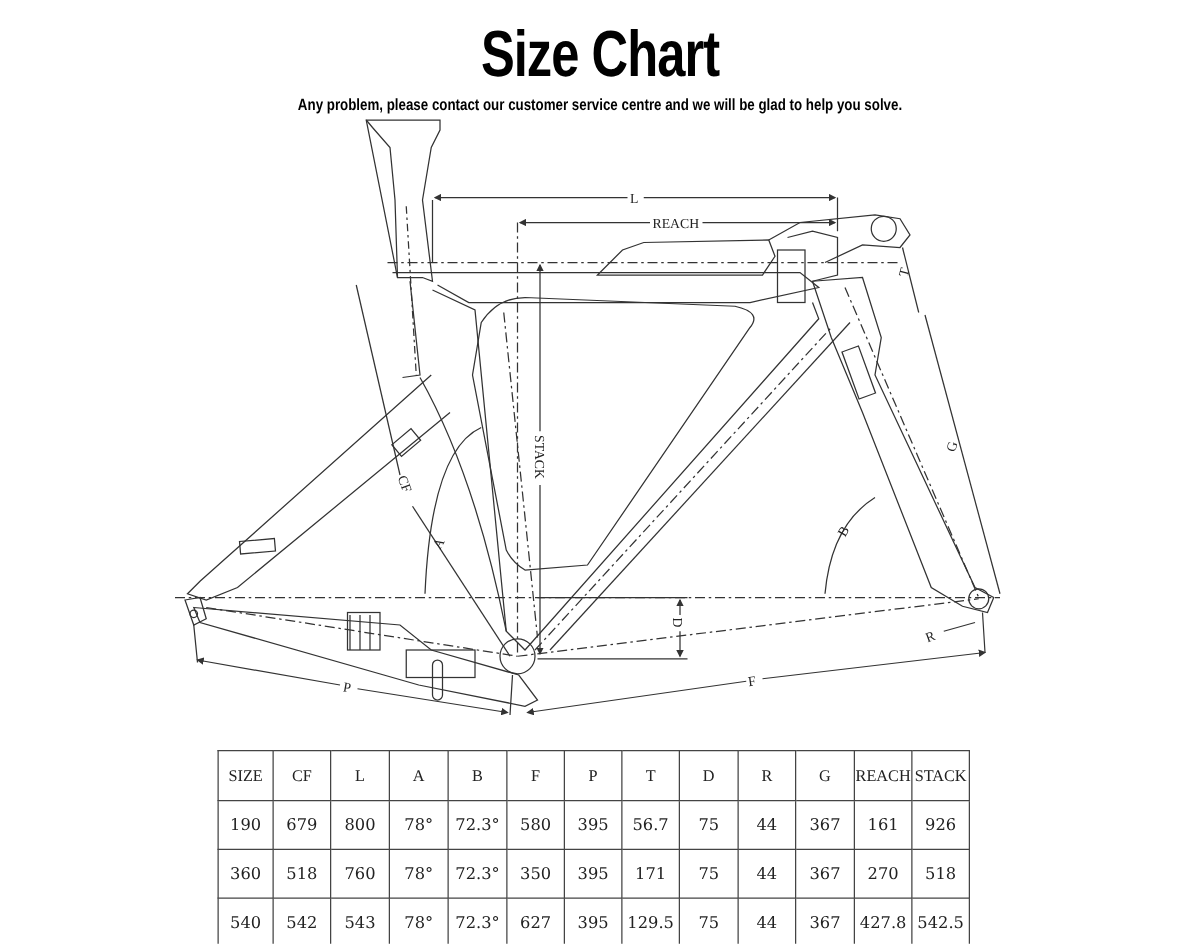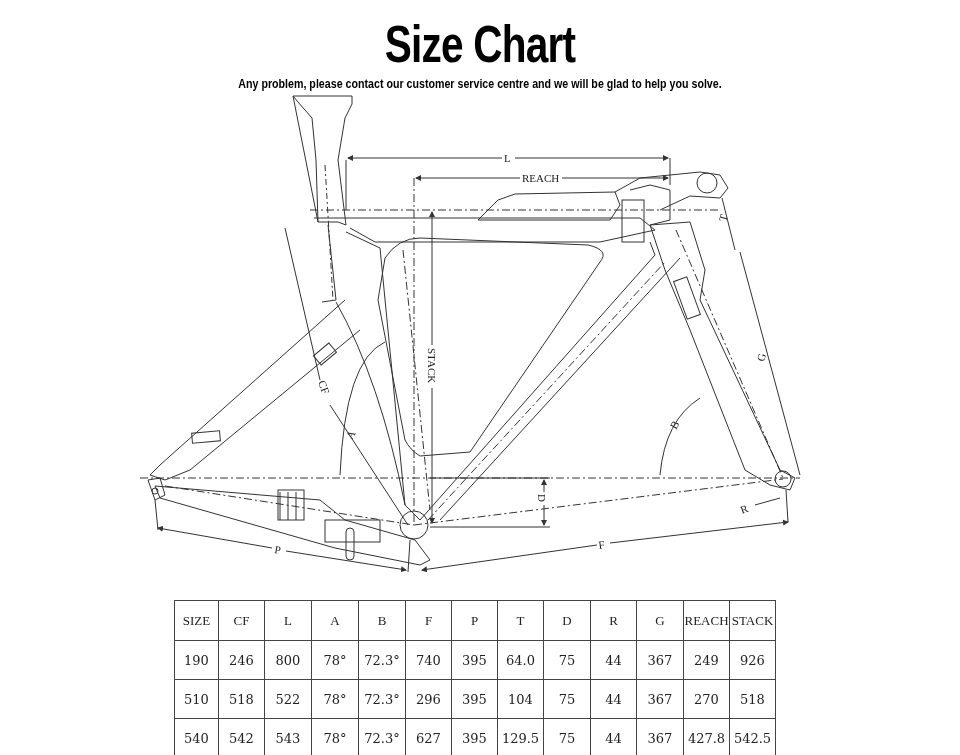--- a/index.html
+++ b/index.html
@@ -178,42 +178,42 @@
     <td>P</td>
     <td>T</td>
     <td>D</td>
     <td>R</td>
     <td>G</td>
     <td>REACH</td>
     <td>STACK</td>
   </tr>
   <tr>
     <td>190</td>
-    <td>246</td>
+    <td>679</td>
     <td>800</td>
     <td>78°</td>
     <td>72.3°</td>
-    <td>740</td>
+    <td>580</td>
     <td>395</td>
-    <td>64.0</td>
+    <td>56.7</td>
     <td>75</td>
     <td>44</td>
     <td>367</td>
-    <td>249</td>
+    <td>161</td>
     <td>926</td>
   </tr>
   <tr>
-    <td>510</td>
+    <td>360</td>
     <td>518</td>
-    <td>522</td>
+    <td>760</td>
     <td>78°</td>
     <td>72.3°</td>
-    <td>296</td>
+    <td>350</td>
     <td>395</td>
-    <td>104</td>
+    <td>171</td>
     <td>75</td>
     <td>44</td>
     <td>367</td>
     <td>270</td>
     <td>518</td>
   </tr>
   <tr>
     <td>540</td>
     <td>542</td>
     <td>543</td>

